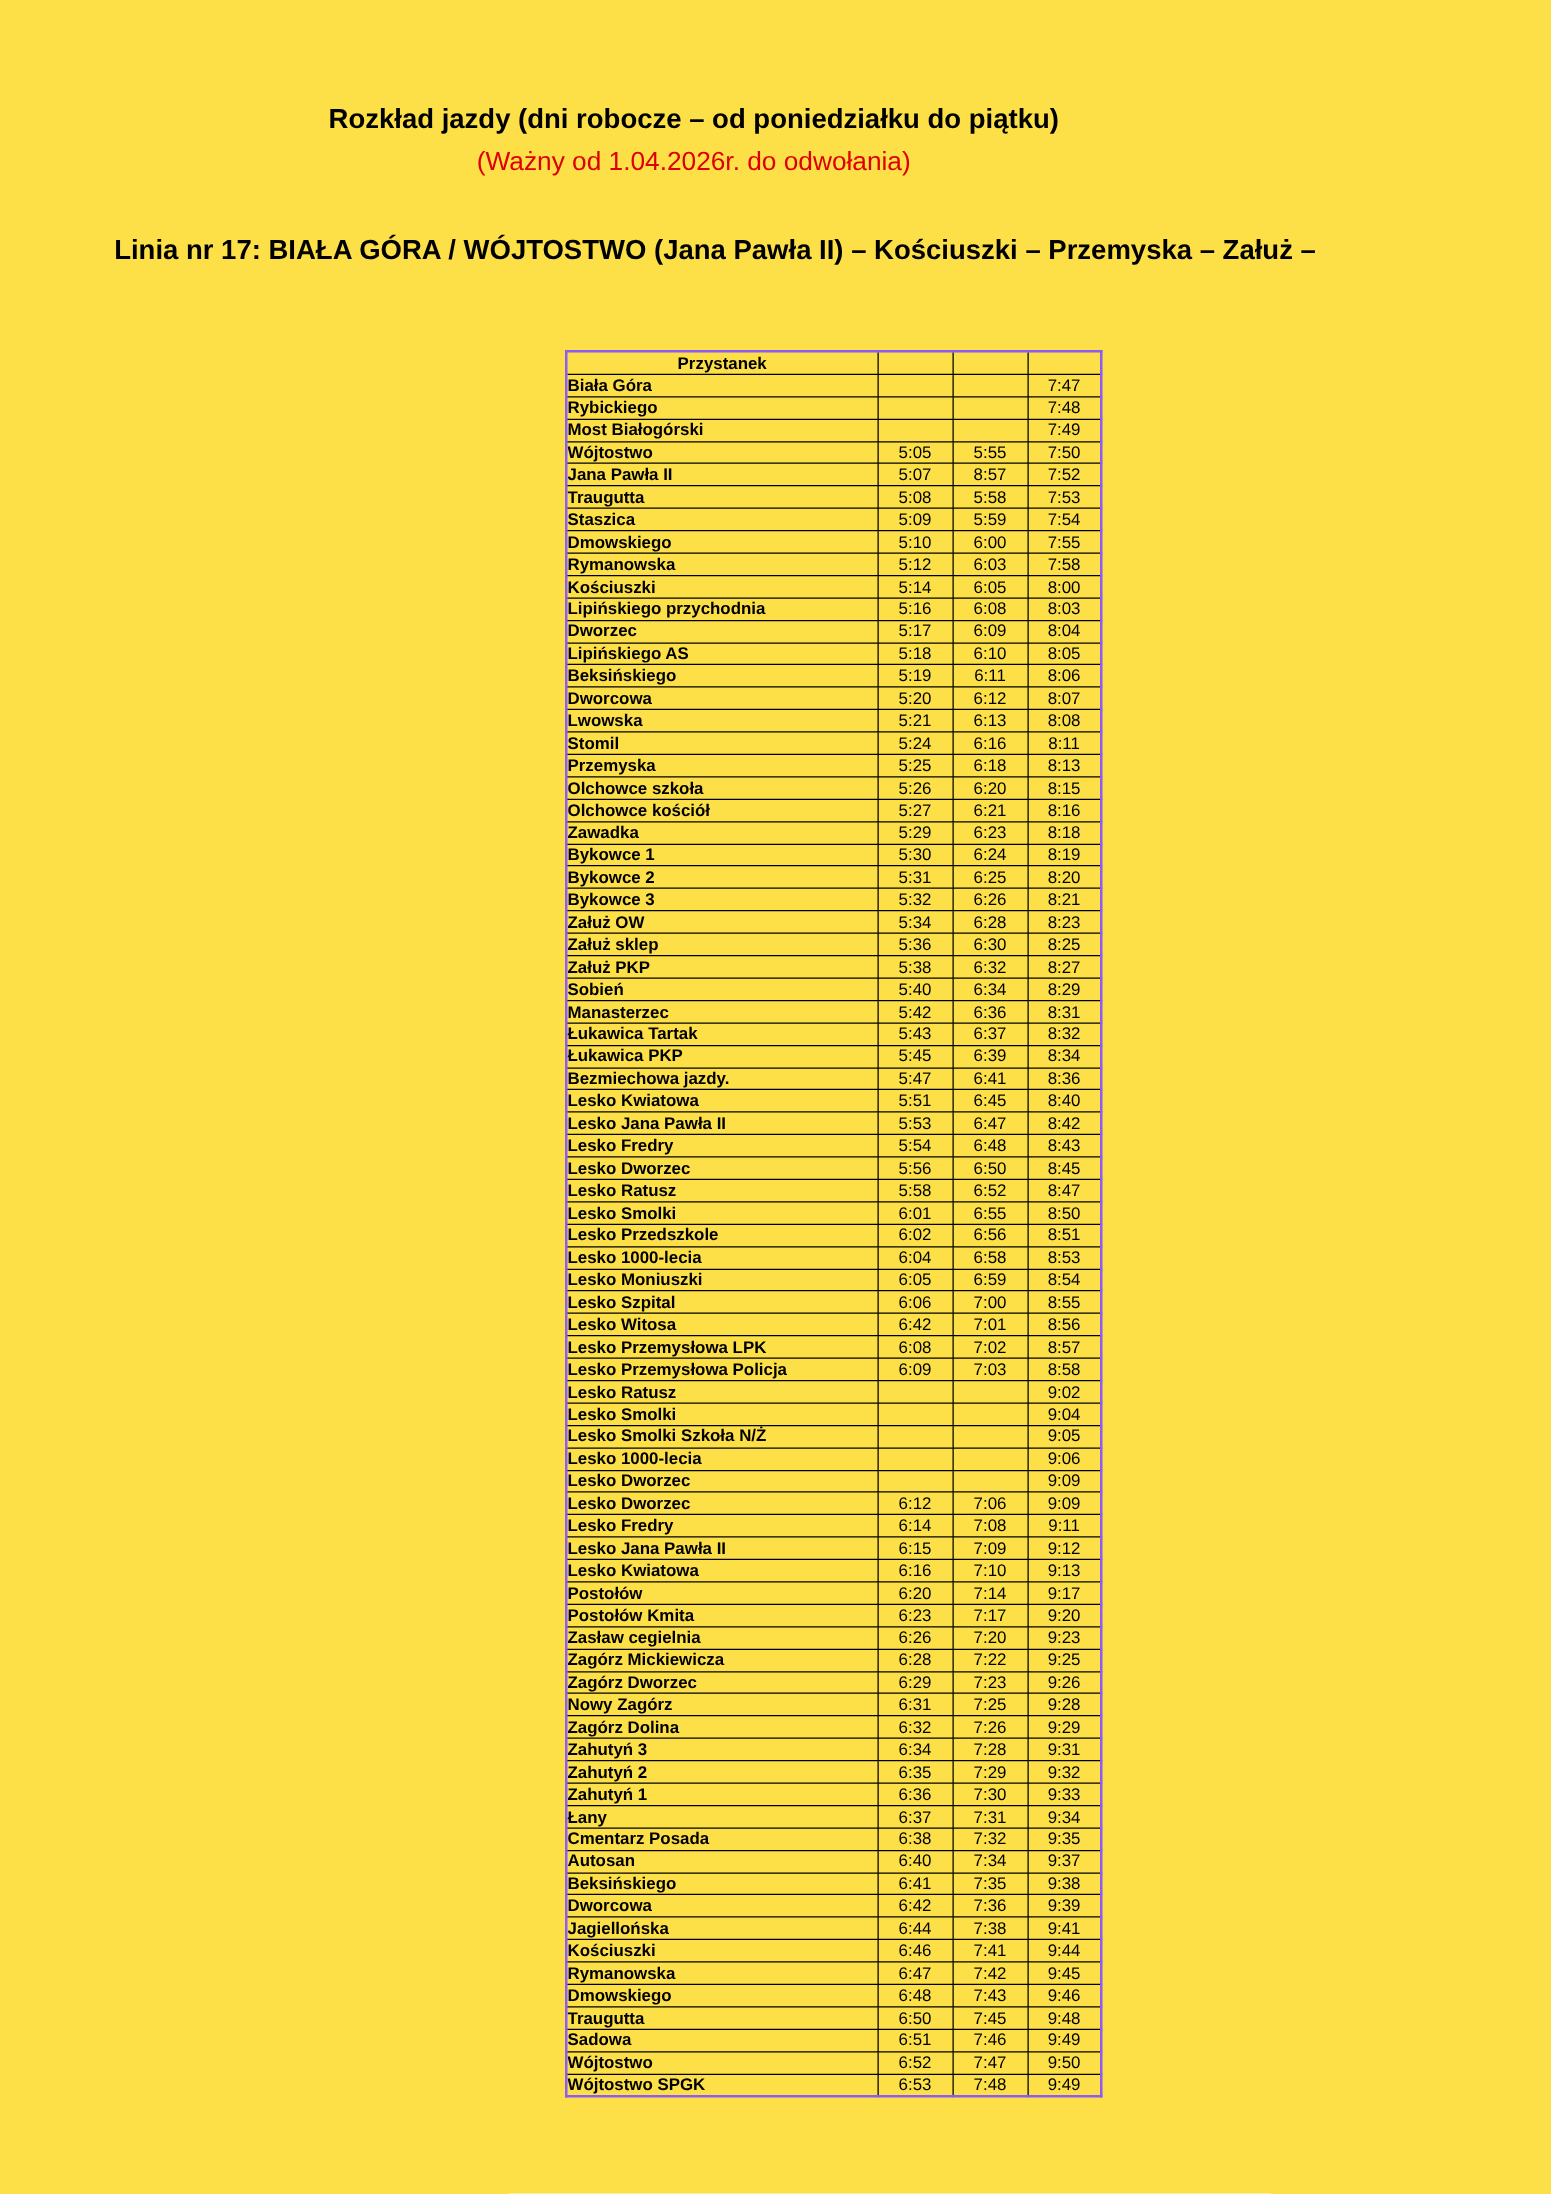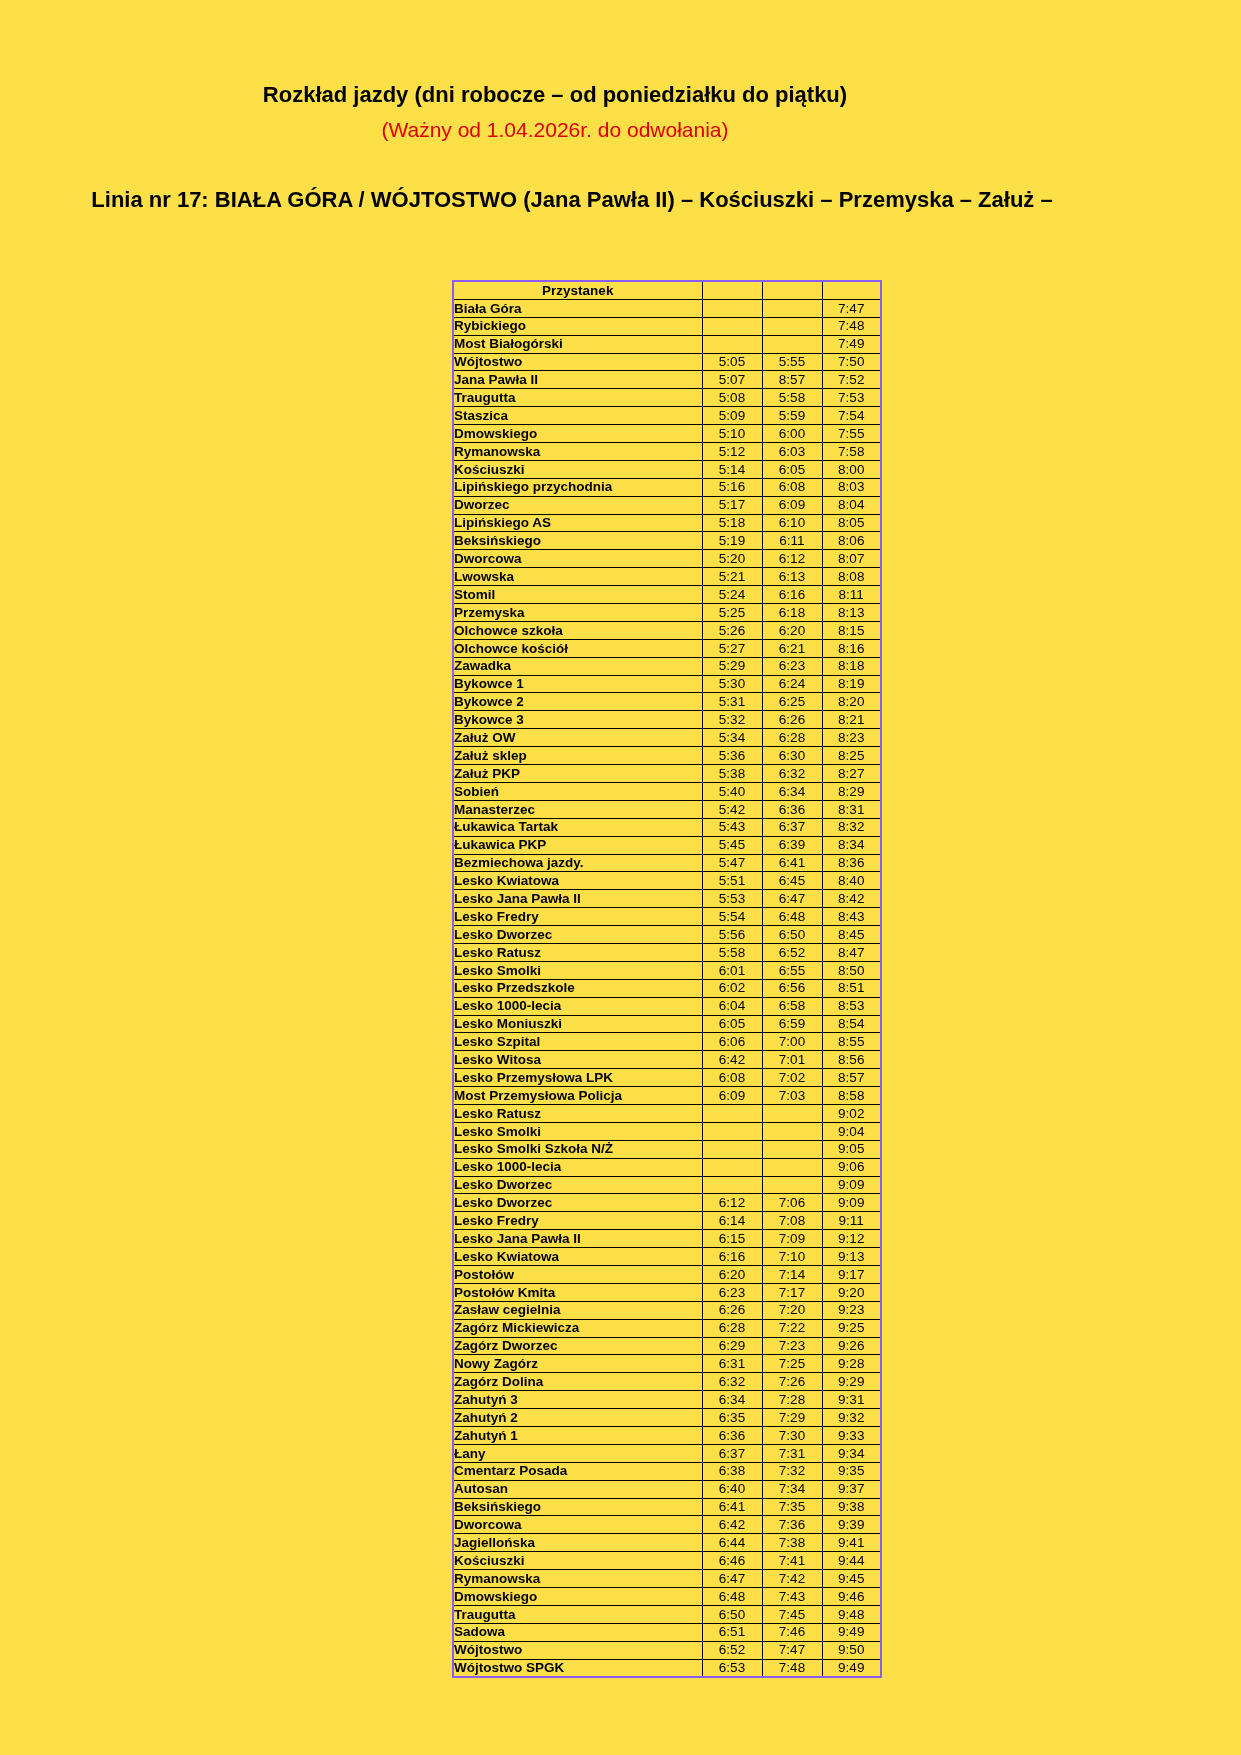--- a/index.html
+++ b/index.html
@@ -357,21 +357,21 @@
           <td class="time-cell">7:01</td>
           <td class="time-cell">8:56</td>
         </tr>
         <tr>
           <td class="stop-cell">Lesko Przemysłowa LPK</td>
           <td class="time-cell">6:08</td>
           <td class="time-cell">7:02</td>
           <td class="time-cell">8:57</td>
         </tr>
         <tr>
-          <td class="stop-cell">Most Przemysłowa Policja</td>
+          <td class="stop-cell">Lesko Przemysłowa Policja</td>
           <td class="time-cell">6:09</td>
           <td class="time-cell">7:03</td>
           <td class="time-cell">8:58</td>
         </tr>
         <tr>
           <td class="stop-cell">Lesko Ratusz</td>
           <td class="time-cell"></td>
           <td class="time-cell"></td>
           <td class="time-cell">9:02</td>
         </tr>

